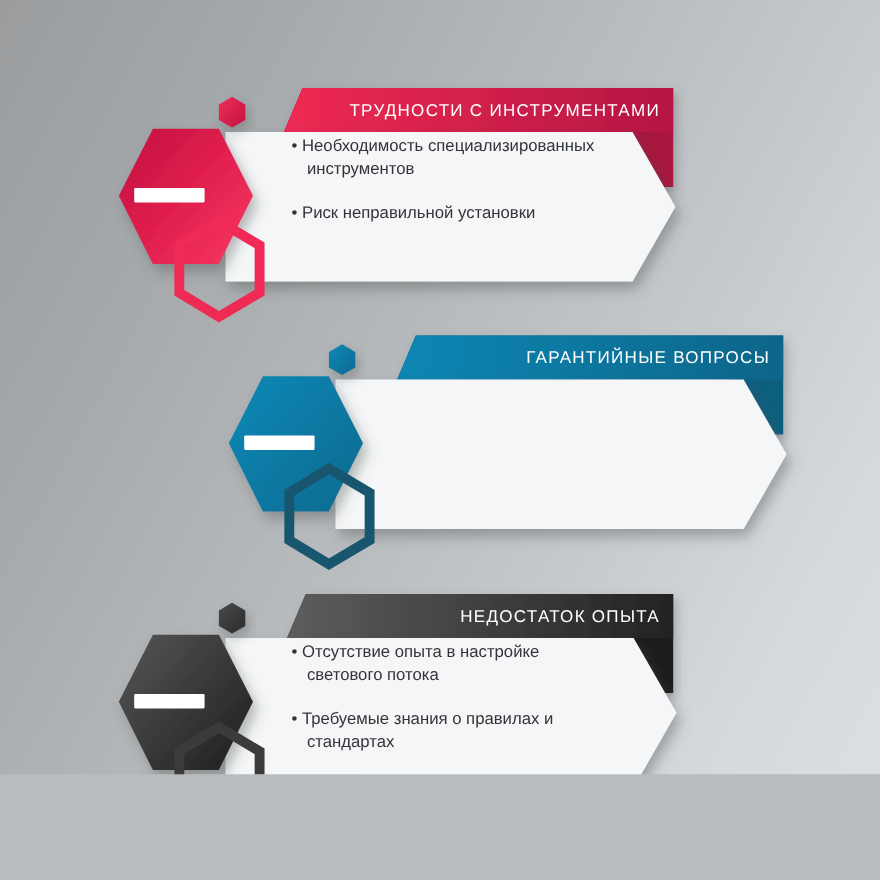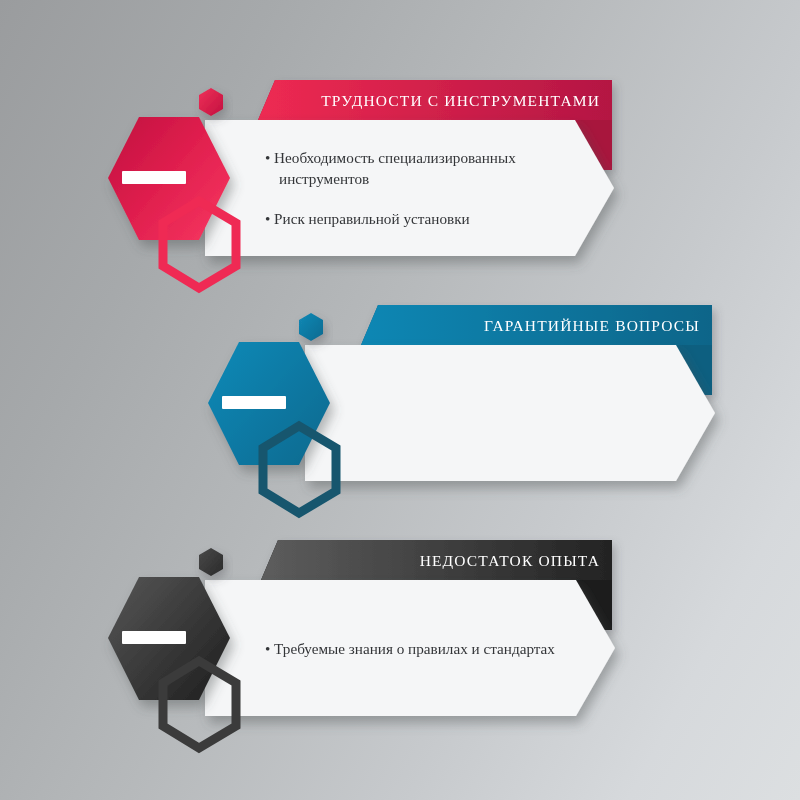--- a/index.html
+++ b/index.html
@@ -5,23 +5,23 @@
 <style>
   html, body {
     margin: 0;
     padding: 0;
     background: #b9bcbe;
   }
 
   #canvas {
     position: relative;
     width: 800px;
-    height: 800px;
+    height: 704px;
     overflow: hidden;
-    font-family: Liberation Serif, serif;
+    font-family: Liberation Sans, sans-serif;
     background:
       linear-gradient(118deg,
         #9a9c9e 0%,
         #a6a9ab 22%,
         #b6b9bb 45%,
         #c7cacd 68%,
         #d6d9dc 86%,
         #dcdfe1 100%);
   }
 
@@ -57,21 +57,21 @@
   }
 
   .card-body {
     position: absolute;
     top: 0;
     left: 0;
     right: 0;
     bottom: 0;
     display: flex;
     flex-direction: column;
-    justify-content: center;
+    justify-content: flex-start;
   }
 
   .bullet {
     color: #333538;
     font-size: 15.2px;
     line-height: 21px;
     padding-left: 14px;
     text-indent: -14px;
     margin: 0;
   }
@@ -260,17 +260,18 @@
       <g>
         <polygon points="163,206 163,163 199,141 236,163 236,206 199,228" fill="none" stroke="#3b3b3b" stroke-width="9"></polygon>
       </g>
 
       <rect x="122" y="111" width="64" height="13" rx="1" fill="#ffffff"></rect>
     </svg>
 
     <div class="header-title" style="right:200px; top:22px;margin-left:44px;">НЕДОСТАТОК ОПЫТА</div>
 
     <div class="card-body" style="left:265px; width:290px; top:62px; height:132px;">
+      <p class="bullet">• Отсутствие опыта в настройке светового потока</p>
       <p class="bullet">• Требуемые знания о правилах и стандартах</p>
     </div>
   </div>
 
 </div>
 
 </body></html>

